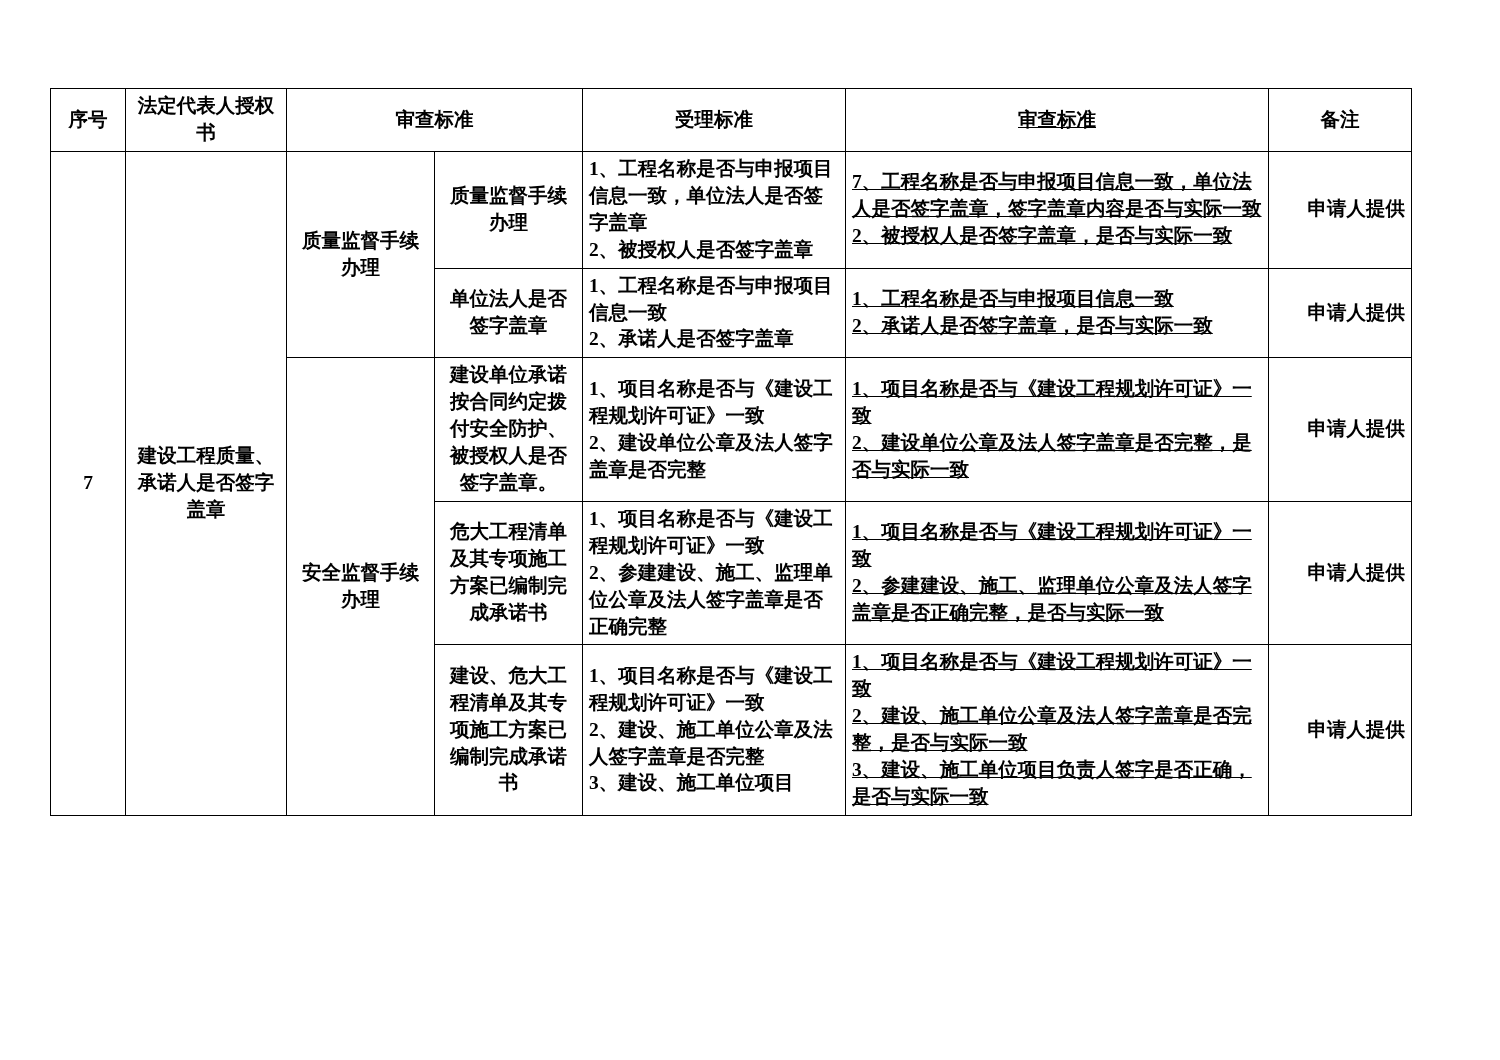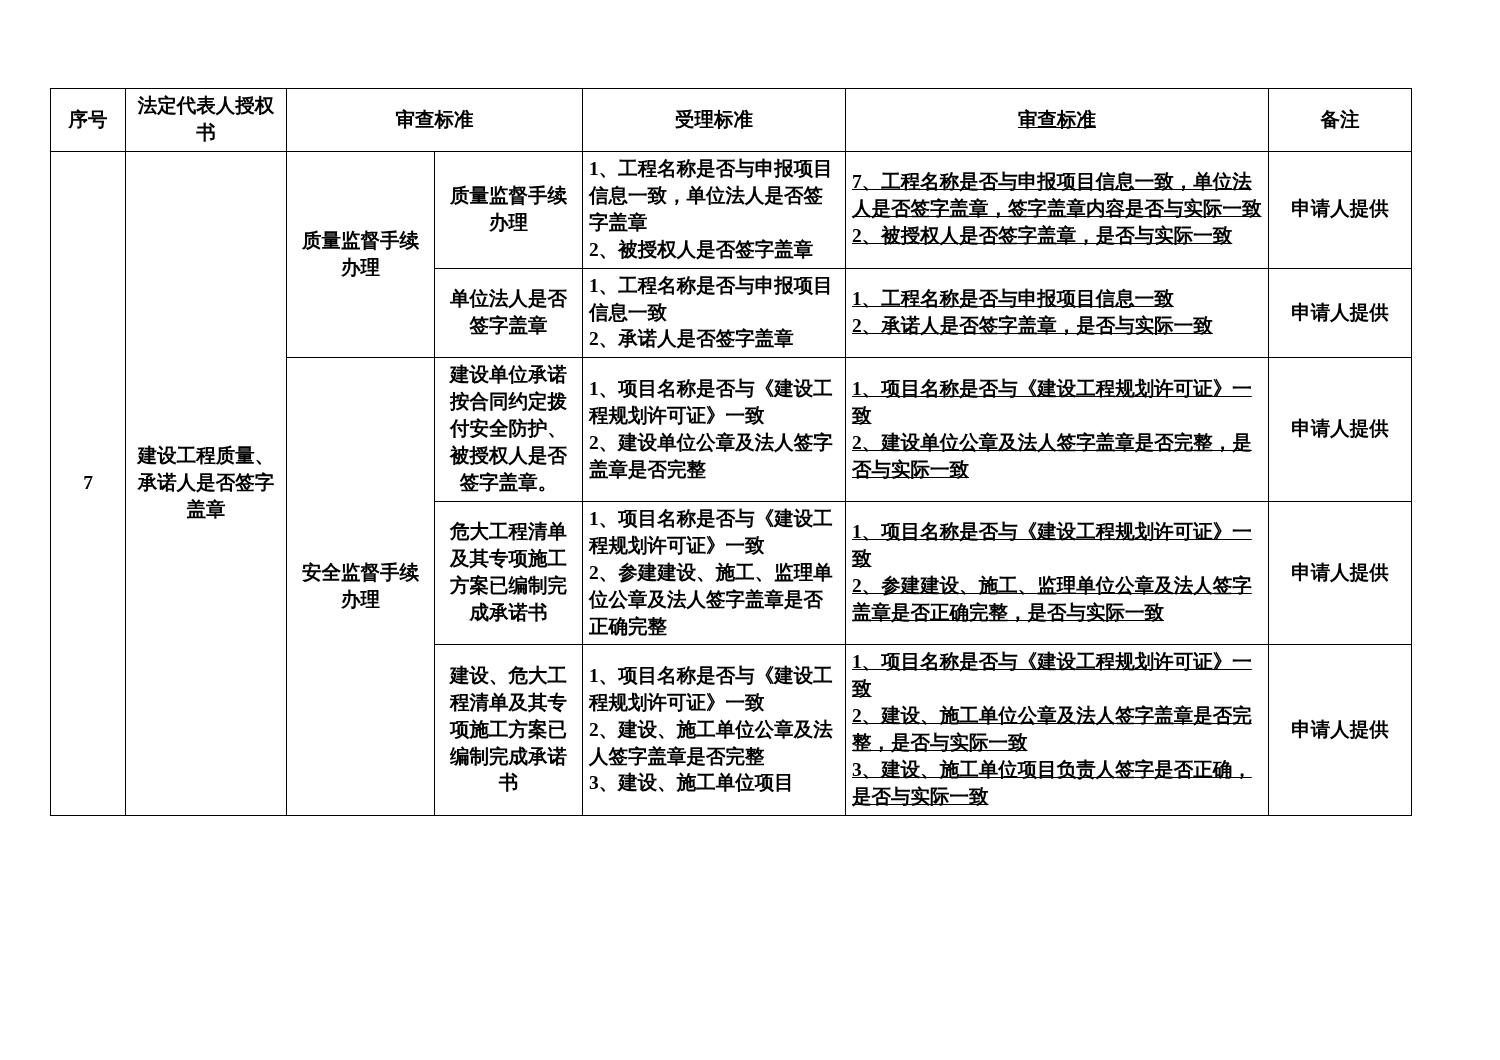--- a/index.html
+++ b/index.html
@@ -44,21 +44,21 @@
     font-weight: bold;
   }
   .c-center { text-align: center; }
   .c-left { text-align: left; }
   .col-seq { width: 62px; }
   .col-item { width: 148px; }
   .col-sub { width: 110px; }
   .col-mat { width: 252px; }
   .col-accept { width: 250px; }
   .col-review { width: 410px; text-decoration: underline; }
-  .col-note { width: 130px; }
+  .col-note { width: 130px; text-align: right; }
   .cell-pad-left { padding-left: 8px; padding-right: 6px; }
   .txt-block {
     white-space: pre-line;
   }
   .clip-last {
     overflow: hidden;
   }
 </style>
 </head>
 <body>

